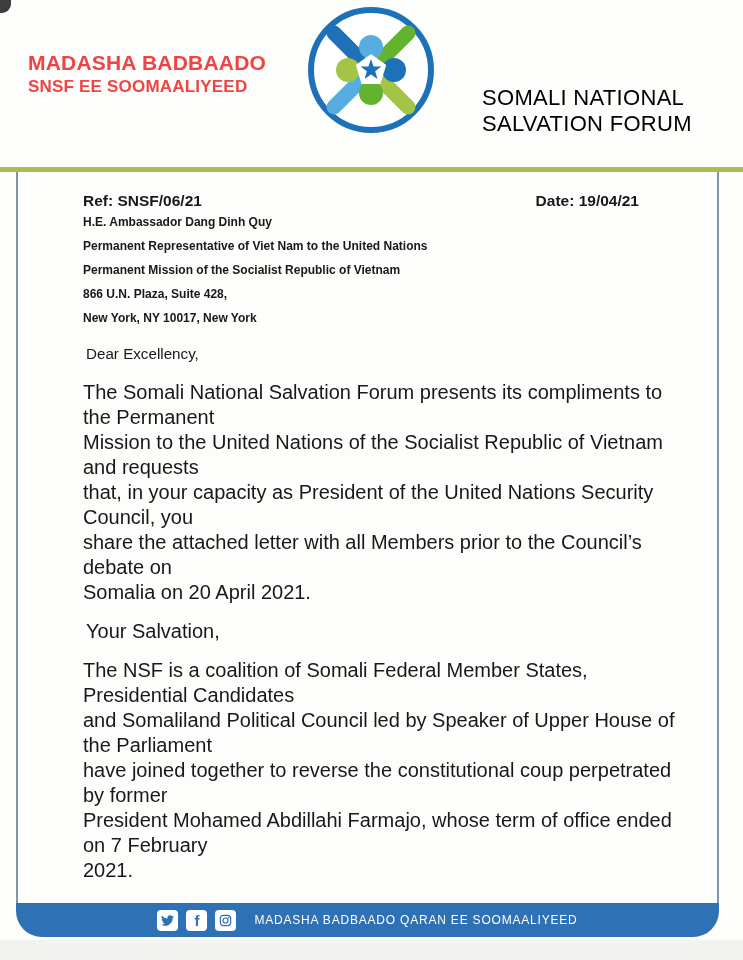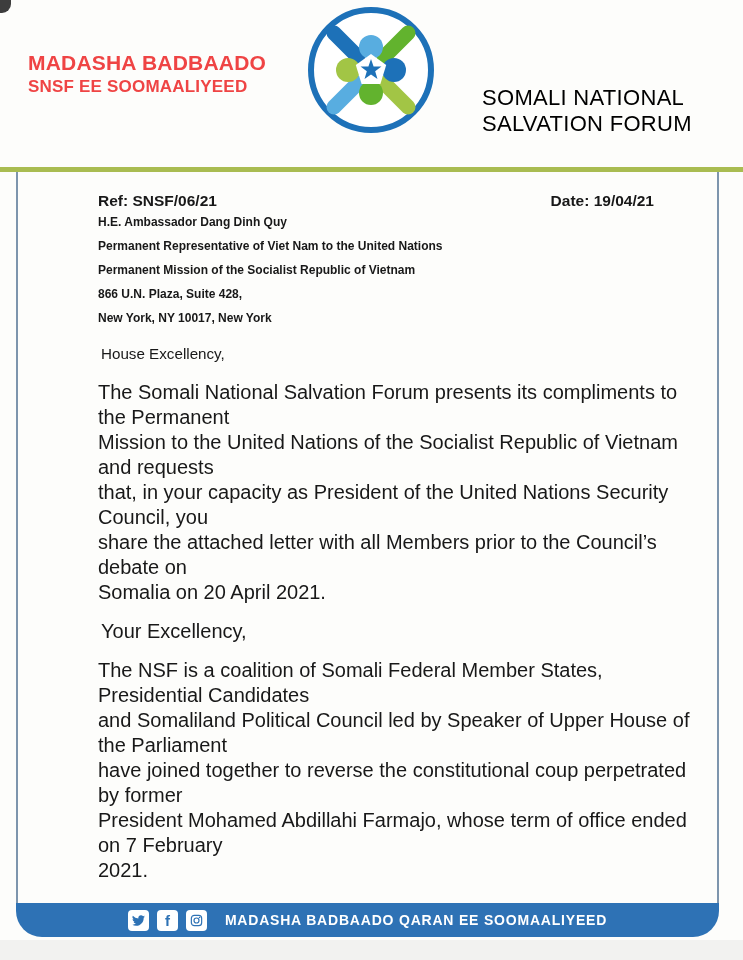--- a/index.html
+++ b/index.html
@@ -16,39 +16,39 @@
   .org-english{position:absolute;left:482px;top:54px;color:#000000;font-weight:400;line-height:1;margin-top:33px;}
   .org-english .l1{font-size:22px;letter-spacing:.3px;}
   .org-english .l2{font-size:22px;margin-top:4px;letter-spacing:.3px;}
   .logo{position:absolute;left:306px;top:5px;width:130px;height:130px;}
   
   .rule-green{position:absolute;left:0;top:167px;width:743px;height:5px;background:#a9bc51;}
   .frame-line{position:absolute;top:172px;width:2px;height:731px;background:#7d95ad;}
   .frame-left{left:16px;}
   .frame-right{left:717px;}
   
-  .content{position:absolute;left:98px;top:192px;width:596px;color:#181818;}
+  .content{position:absolute;left:83px;top:192px;width:596px;color:#181818;}
   .ref-row{display:flex;justify-content:space-between;width:556px;font-weight:700;font-size:15.5px;}
   .recipient{margin-top:0;font-weight:700;font-size:12px;line-height:24px;white-space:pre-line;}
   .salutation{margin-top:11px;font-size:15.2px;line-height:25px;padding-left:3px;}
   .para{margin:14px 0 0 0;font-size:20px;line-height:25px;white-space:pre-line;}
   
   .footer-bar{
     position:absolute;left:16px;top:903px;width:703px;height:34px;
     background:#2e72b5;border-radius:0 0 26px 26px;
     display:flex;align-items:center;justify-content:center;
   }
   .footer-inner{display:flex;align-items:center;gap:8px;}
   .icon-sq{
     width:21px;height:21px;background:#ffffff;border-radius:4px;
     display:flex;align-items:center;justify-content:center;color:#2e72b5;
   }
   .icon-sq svg{display:block;}
   .fb-f{font-weight:700;font-size:15px;line-height:1;color:#2e72b5;}
-  .footer-text{color:#ffffff;font-size:14px;font-weight:700;letter-spacing:.8px;margin-left:10px;}
+  .footer-text{color:#ffffff;font-size:12px;font-weight:400;letter-spacing:.8px;margin-left:10px;}
   .below-strip{position:absolute;left:0;top:940px;width:743px;height:20px;background:#f2f2f0;}
 </style>
 </head>
 <body>
 
 <div class="corner-mark"></div>
 
 <div class="org-somali">
   <div class="l1">MADASHA BADBAADO</div>
   <div class="l2">SNSF EE SOOMAALIYEED</div>
@@ -85,27 +85,27 @@
 <div class="content">
   <div class="ref-row">
     <span>Ref: SNSF/06/21</span>
     <span>Date: 19/04/21</span>
   </div>
   <div class="recipient">H.E. Ambassador Dang Dinh Quy
 Permanent Representative of Viet Nam to the United Nations
 Permanent Mission of the Socialist Republic of Vietnam
 866 U.N. Plaza, Suite 428,
 New York, NY 10017, New York</div>
-  <div class="salutation">House Excellency,</div>
+  <div class="salutation">Dear Excellency,</div>
   <p class="para">The Somali National Salvation Forum presents its compliments to the Permanent
 Mission to the United Nations of the Socialist Republic of Vietnam and requests
 that, in your capacity as President of the United Nations Security Council, you
 share the attached letter with all Members prior to the Council’s debate on
 Somalia on 20 April 2021.</p>
-  <div class="salutation para">Your Excellency,</div>
+  <div class="salutation para">Your Salvation,</div>
   <p class="para">The NSF is a coalition of Somali Federal Member States, Presidential Candidates
 and Somaliland Political Council led by Speaker of Upper House of the Parliament
 have joined together to reverse the constitutional coup perpetrated by former
 President Mohamed Abdillahi Farmajo, whose term of office ended on 7 February
 2021.</p>
 </div>
 
 <div class="footer-bar">
   <div class="footer-inner">
     <span class="icon-sq">

